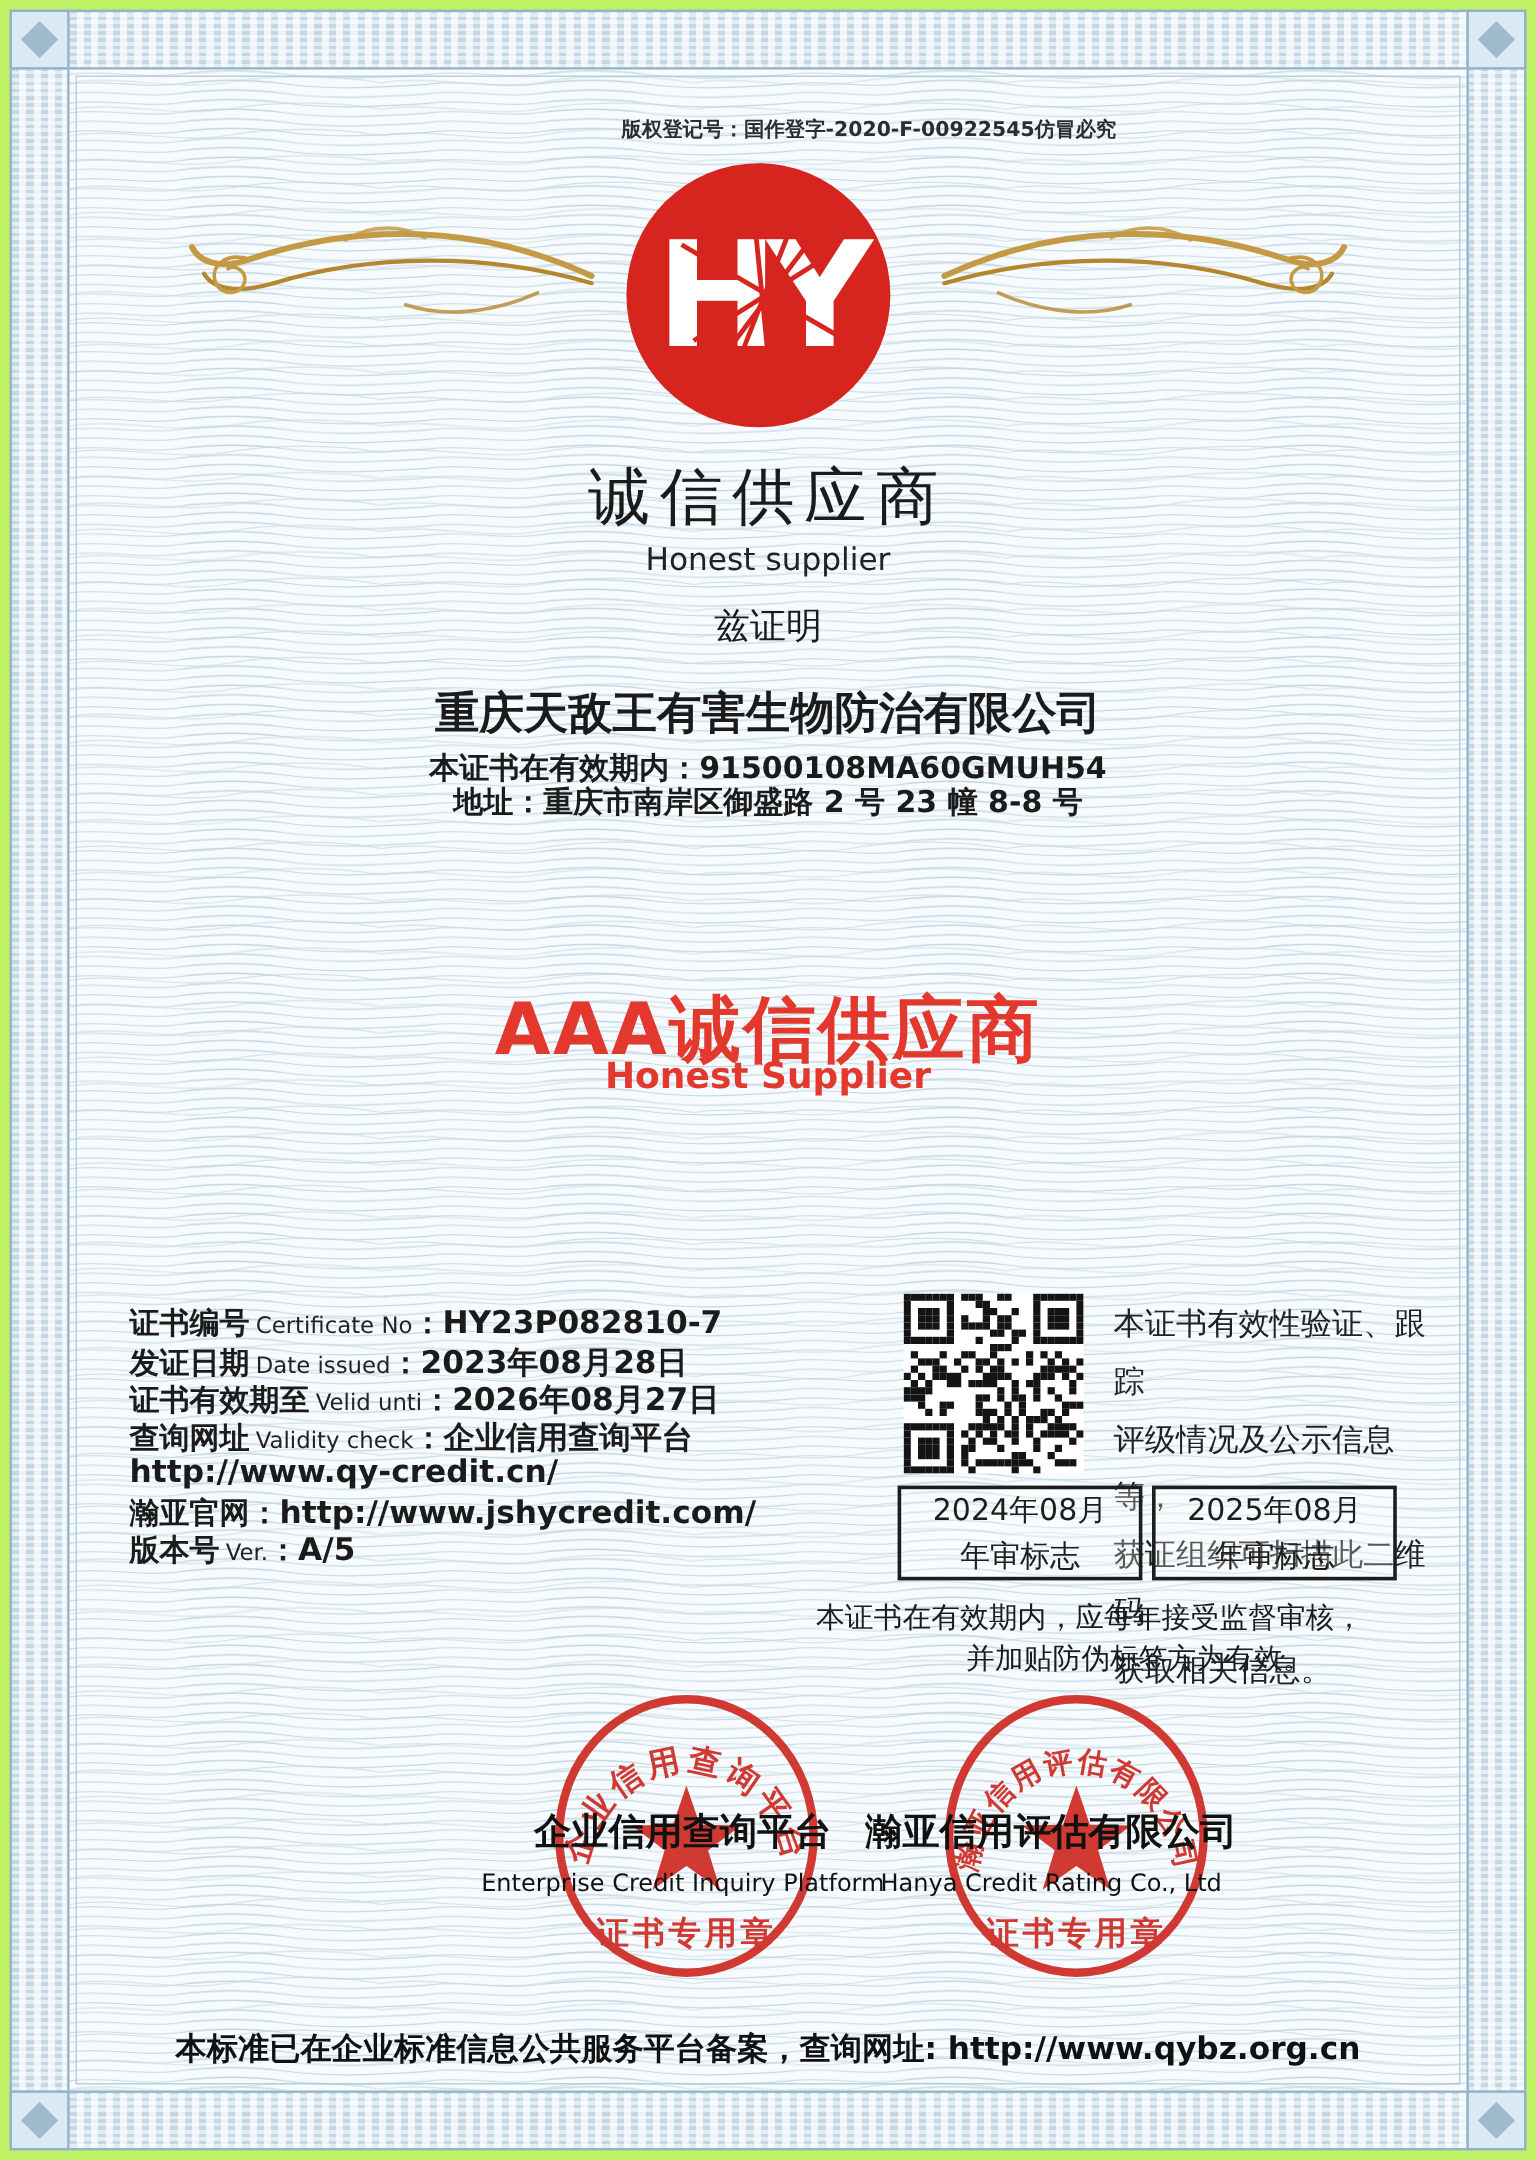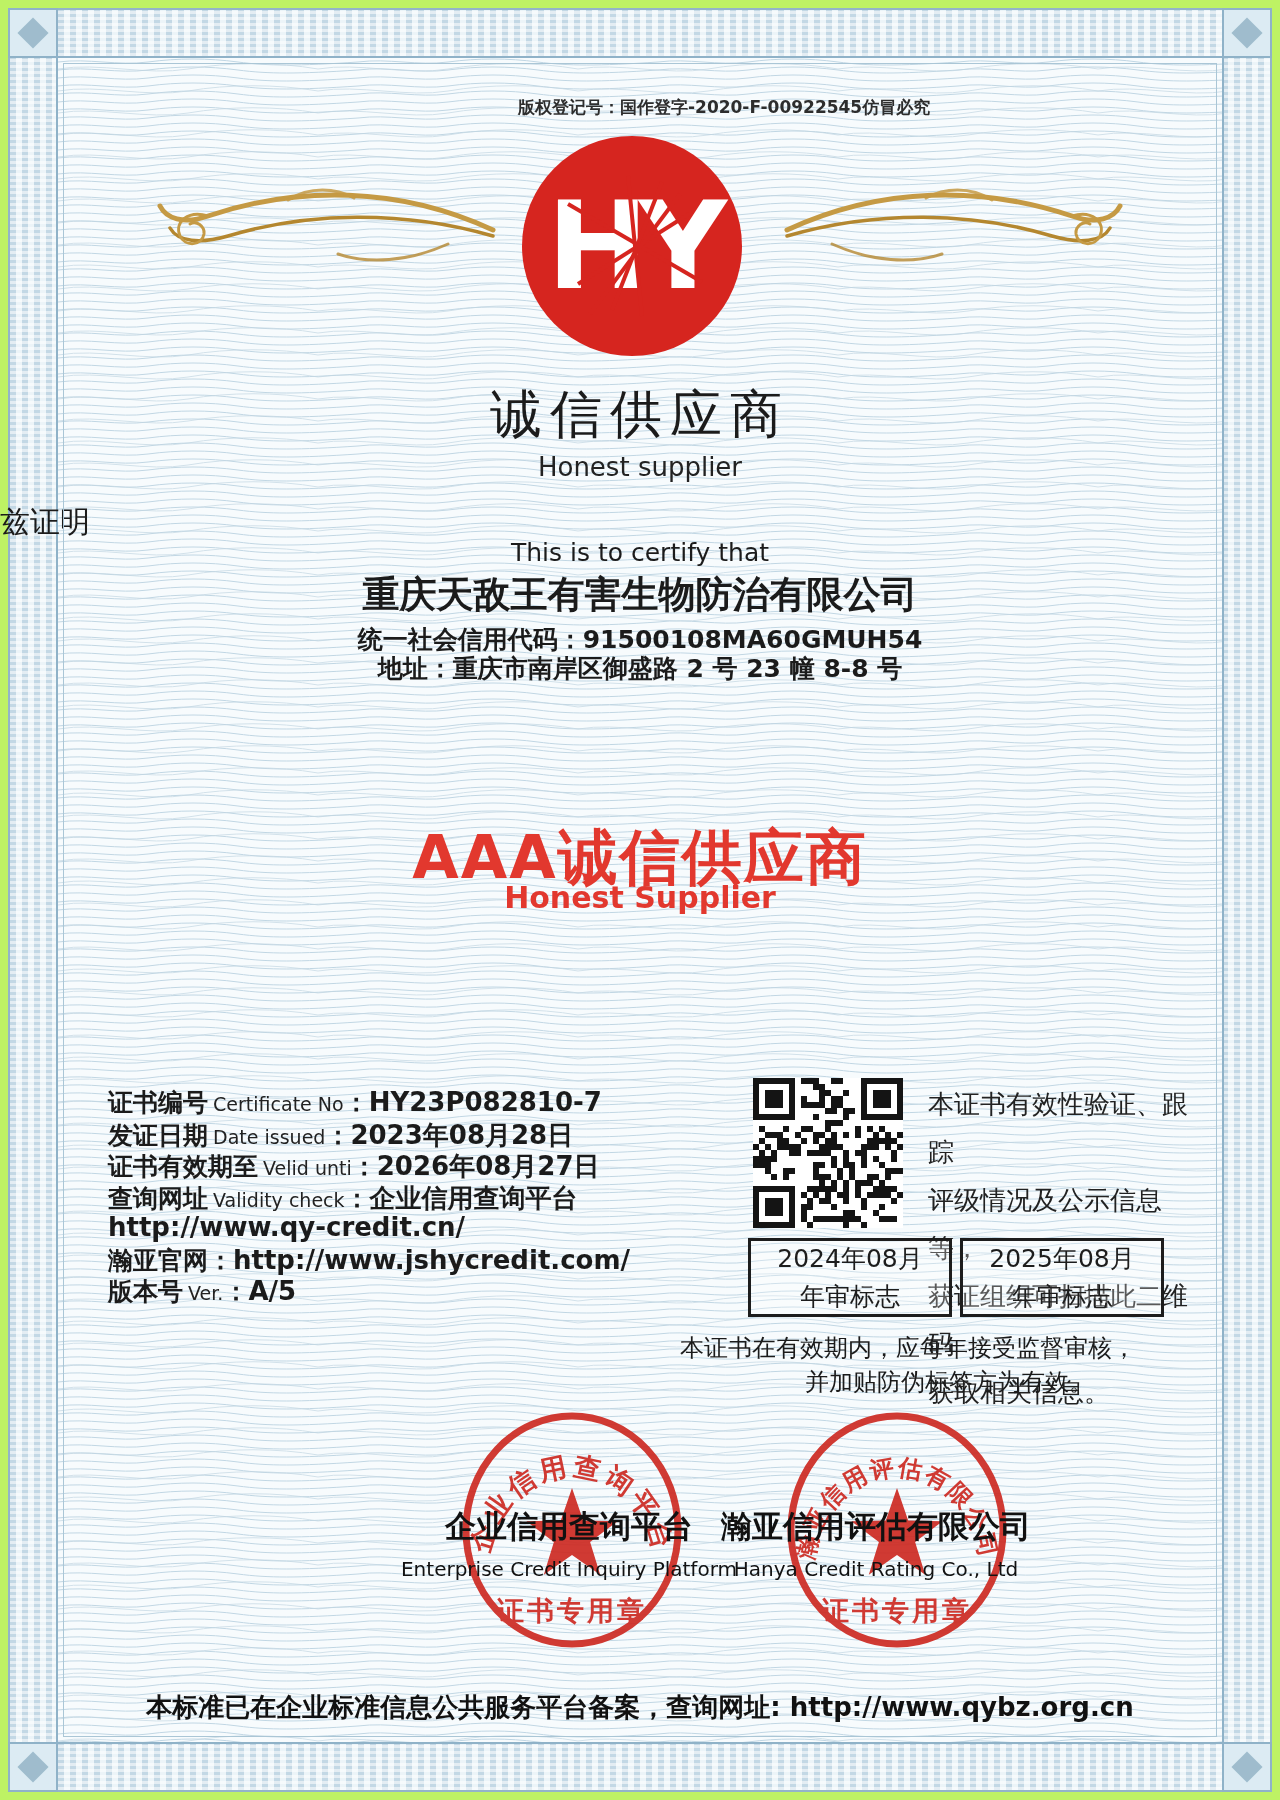--- a/index.html
+++ b/index.html
@@ -32,21 +32,21 @@
   .corner.bl{left:8px;bottom:8px}.corner.br{right:8px;bottom:8px}
   .guilloche{position:absolute;inset:58px;z-index:0;}
   
   .copyright{left:518px;top:96px;font-size:17px;font-weight:600;color:#2d2d2d;z-index:2;}
   .logo-wrap{left:520px;top:134px;width:224px;height:224px;z-index:2;}
   .flourish{top:168px;width:350px;height:120px;z-index:1;}
   .flourish.left{left:148px;}
   .flourish.right{left:782px;}
   .title-cn{left:0;top:380px;width:100%;text-align:center;font-size:52px;letter-spacing:8px;font-weight:500;z-index:2;}
   .title-en{left:0;top:452px;width:100%;text-align:center;font-size:26px;font-weight:500;color:#222;z-index:2;}
-  .certify-cn{left:0;top:502px;width:100%;text-align:left;font-size:30px;z-index:2;}
+  .certify-cn{left:0;top:502px;width:100%;text-align:center;font-size:30px;z-index:2;}
   .certify-en{left:0;top:538px;width:100%;text-align:center;font-size:25px;z-index:2;}
   .company-name{left:0;top:570px;width:100%;text-align:center;font-size:37px;font-weight:800;z-index:2;}
   .company-code{left:0;top:623px;width:100%;text-align:center;font-size:25px;font-weight:600;z-index:2;}
   .company-addr{left:0;top:652px;width:100%;text-align:center;font-size:25px;font-weight:600;z-index:2;}
   .award-cn{left:0;top:818px;width:100%;text-align:center;font-size:60px;font-weight:700;letter-spacing:2px;z-index:2;}
   .award-en{left:0;top:880px;width:100%;text-align:center;font-size:30px;font-weight:600;z-index:2;}
   .details{left:108px;top:1086px;width:560px;z-index:2;}
   .detail-row{height:31.5px;white-space:nowrap;}
   .detail-row .cn{font-size:25px;font-weight:600;}
   .detail-row .en{font-size:19px;font-weight:500;color:#222;}
@@ -143,24 +143,23 @@
         <line x1="48" y1="70" x2="182" y2="148"></line>
         <line x1="142" y1="48" x2="92" y2="176"></line>
         <line x1="58" y1="150" x2="172" y2="78"></line>
         <line x1="108" y1="42" x2="122" y2="182"></line>
         <line x1="70" y1="180" x2="160" y2="60"></line>
       </g>
     </svg>
   </div>
   <div class="abs title-en">Honest supplier</div>
   <div class="abs certify-cn">兹证明</div>
-  <div class="abs certify-en">This is to certify that</div>
 
   <div class="abs company-name">重庆天敌王有害生物防治有限公司</div>
-  <div class="abs company-code">统一社会信用代码：91500108MA60GMUH54</div>
+  <div class="abs company-code">本证书在有效期内：91500108MA60GMUH54</div>
   <div class="abs company-addr">地址：重庆市南岸区御盛路 2 号 23 幢 8-8 号</div>
 
   <div class="abs award-cn red">AAA诚信供应商</div>
   <div class="abs award-en red">Honest Supplier</div>
 
   <div class="abs details">
     <div class="detail-row">
       <span class="cn">证书编号</span>
       <span class="en">Certificate No</span><span class="cn">：</span><span class="val">HY23P082810-7</span>
     </div>

